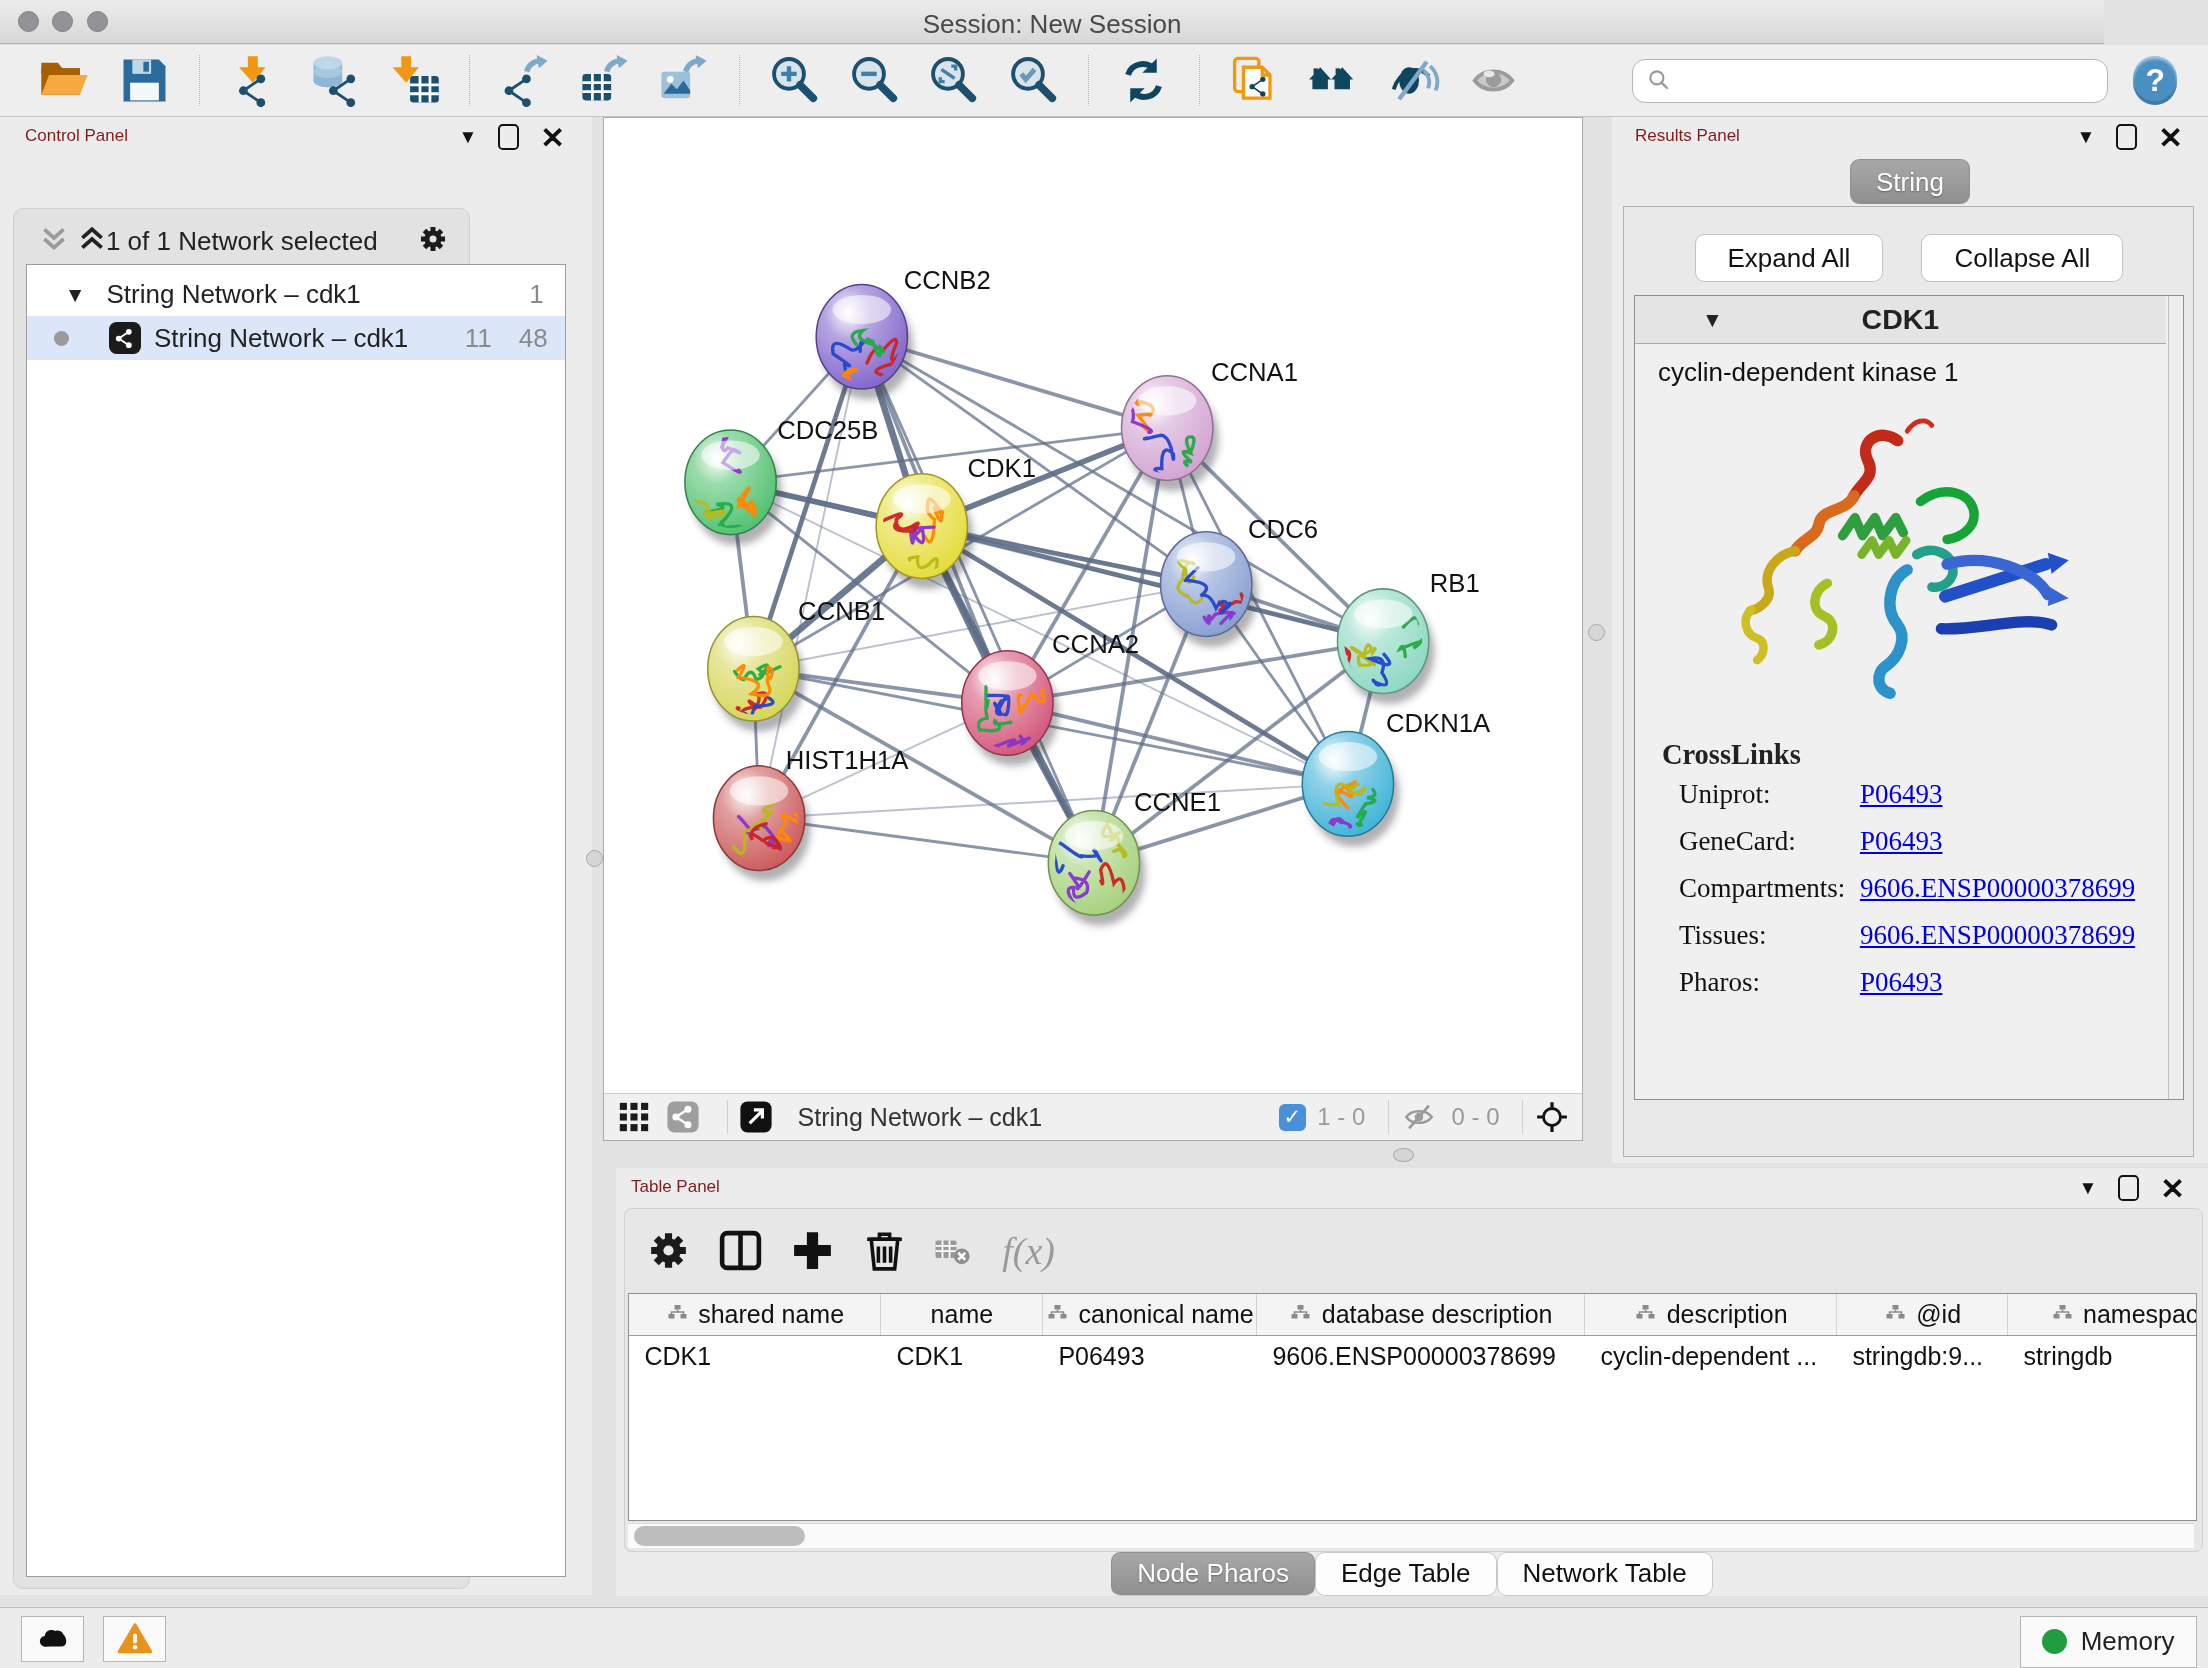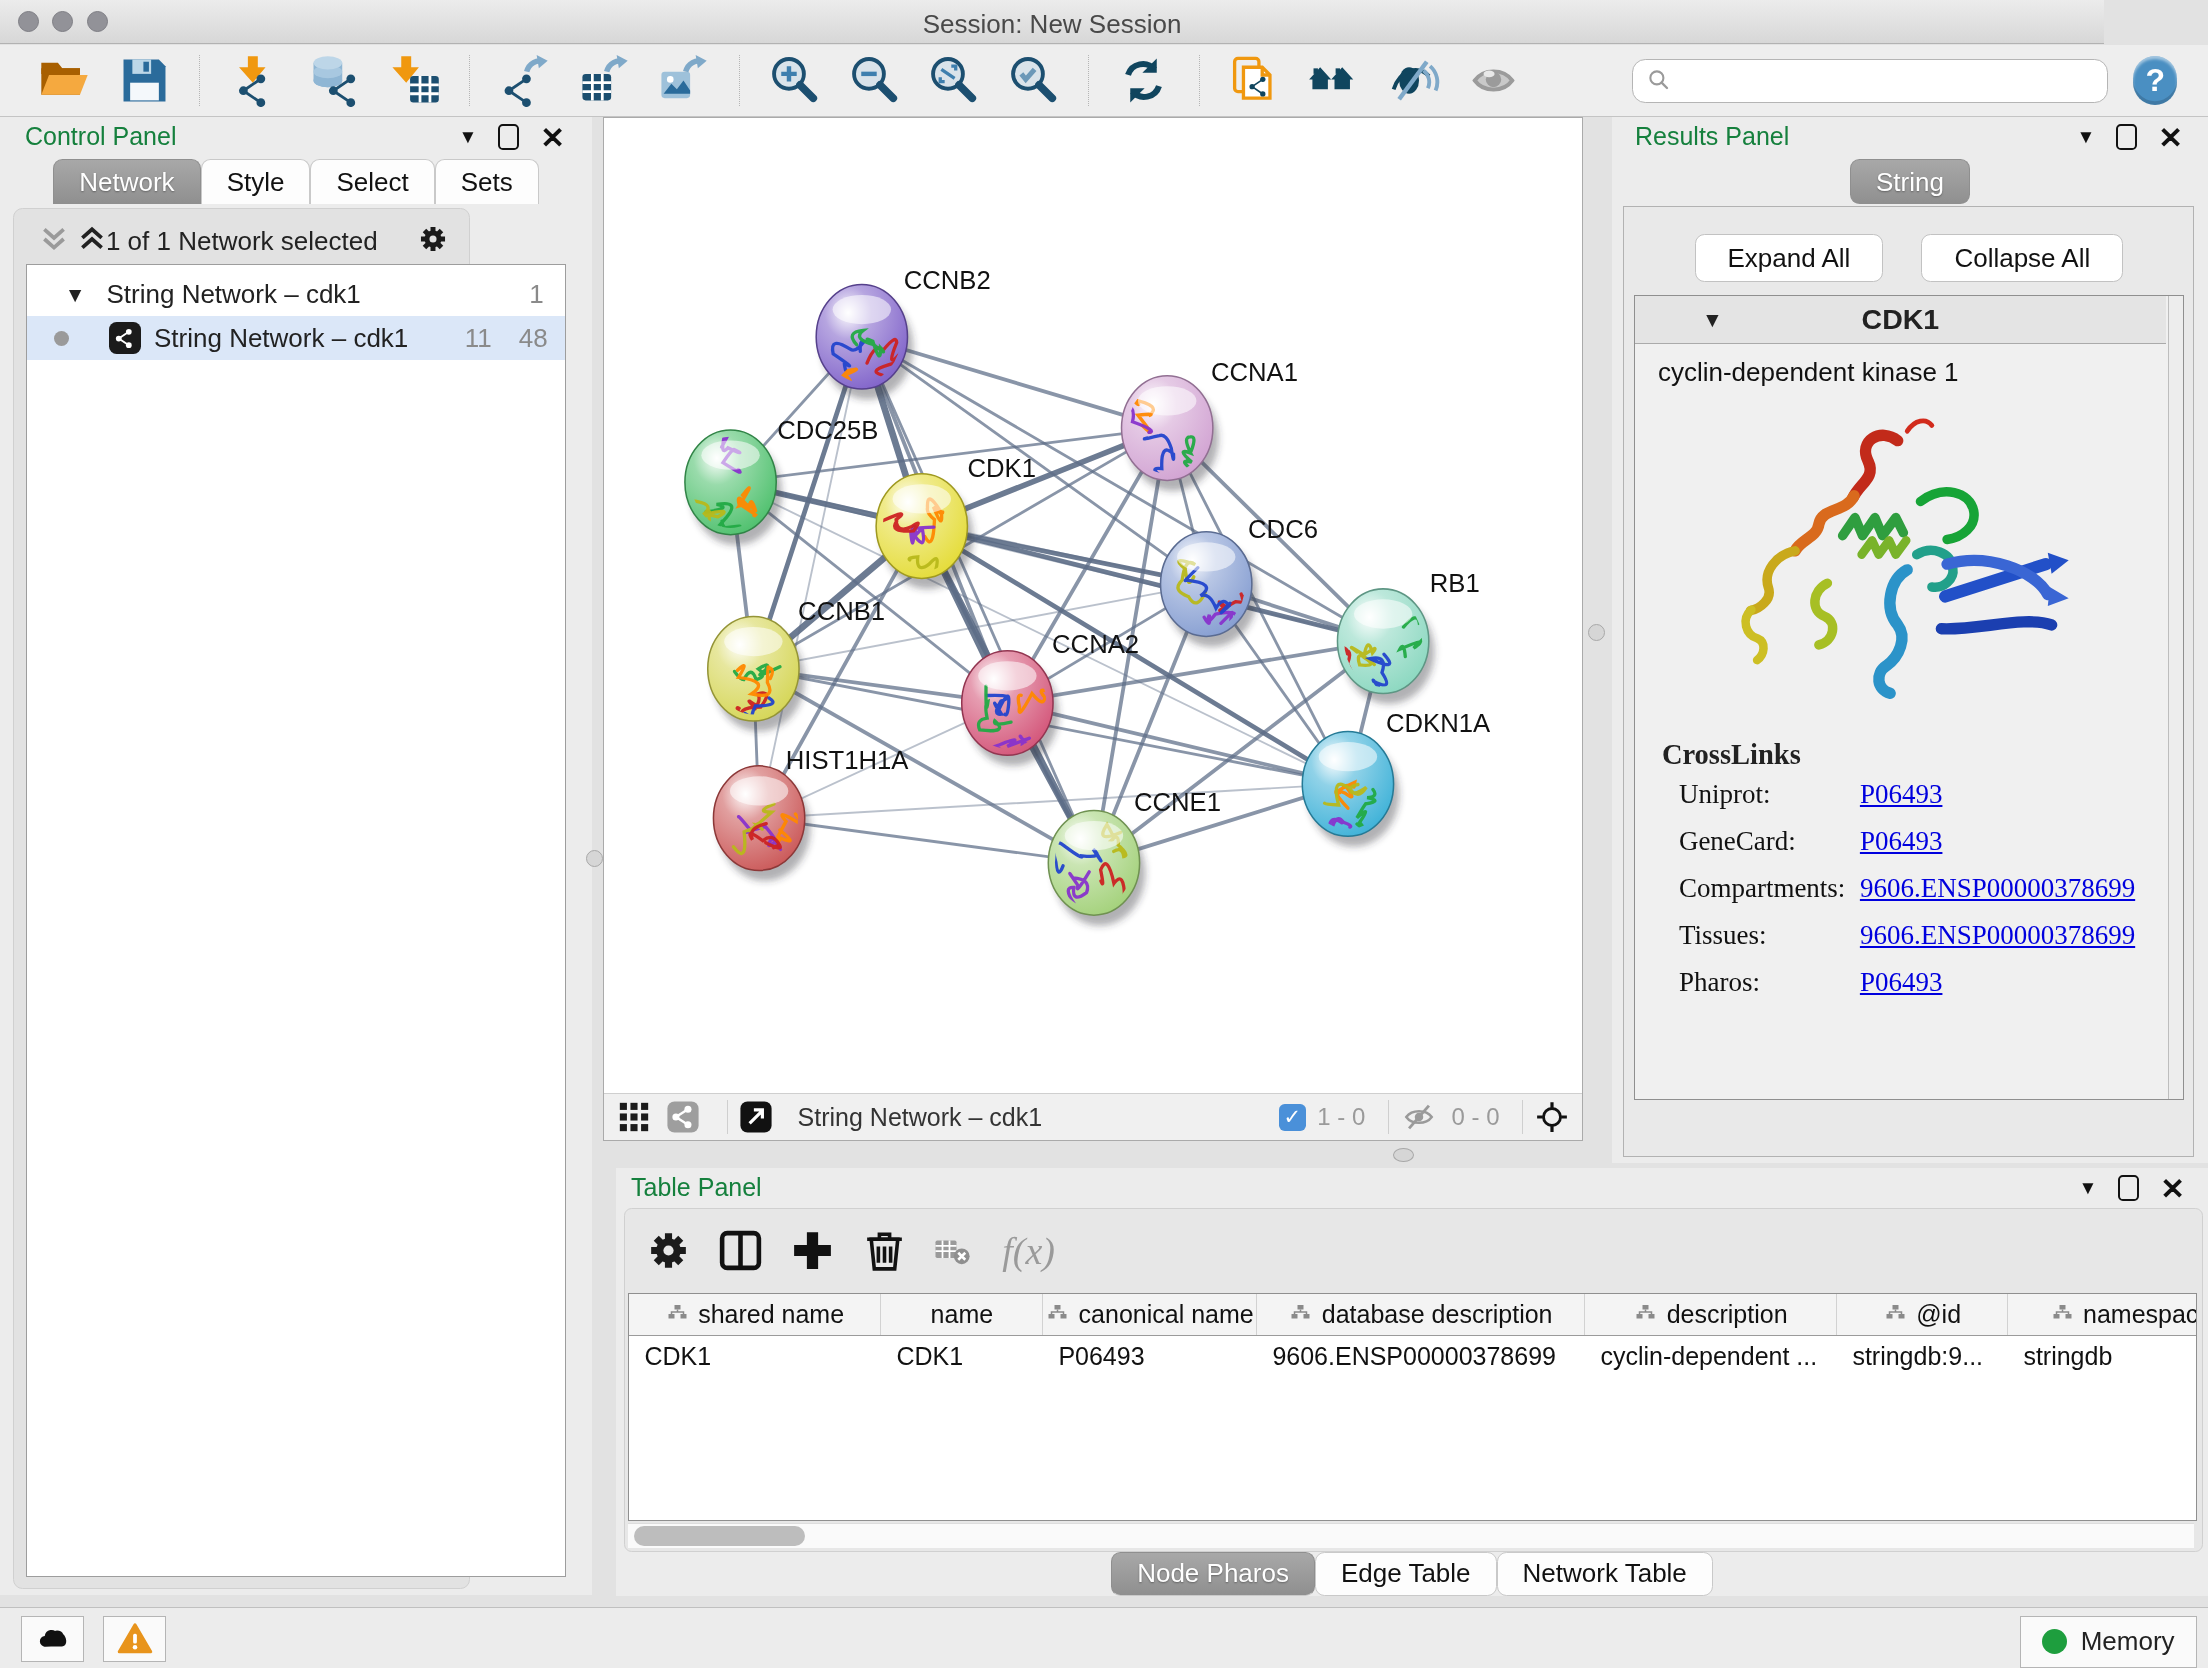--- a/index.html
+++ b/index.html
@@ -26,21 +26,21 @@
   .search-wrap svg { width:28.5px; height:28.5px; }
   .search-wrap input { border:none; outline:none; flex:1; height:36px; font-size:24px;
     font-family:"Liberation Sans",sans-serif; background:transparent; }
   .help-btn { width:44px; height:49px; margin-left:25px; margin-right:5.7px; background:#4a8fc2;
     border-radius:50%/46%; color:#fff; font-size:32px; font-weight:bold; display:flex;
     align-items:center; justify-content:center; cursor:pointer;
     box-shadow:inset 0 -3.8px 0 rgba(0,0,0,.15), inset 0 2.9px 2.9px rgba(255,255,255,.5); }
 
   
   .panel-head { position:absolute; height:38px; display:flex; align-items:center; }
-  .panel-title { font-size:25px; color:#15803d; }
+  .panel-title { font-size:17px; color:#7f1d1d; }
   .win-ctrls { position:absolute; display:flex; align-items:center; gap:21px; }
   .wc-collapse { font-size:19px; color:#111; cursor:pointer; }
   .wc-float { width:21px; height:26px; border:2.9px solid #111; border-radius:4.8px; cursor:pointer; }
   .wc-close { font-size:29.5px; font-weight:bold; color:#111; cursor:pointer; line-height:1; }
 
   .tab { display:inline-block; padding:6.7px 25px; font-size:26px; background:#fdfdfd; color:#111;
     border:1px solid #c9c9c9; border-bottom:none; border-radius:9.5px 9.5px 0 0; cursor:pointer; }
   .tab.selected { background:linear-gradient(#a8a8a8,#8f8f8f); color:#fff; border-color:#8f8f8f;
     text-shadow:0 1px 1.9px rgba(0,0,0,.35); }
 
@@ -291,23 +291,20 @@
   </div>
 
   <div class="control-panel">
     <div class="panel-head" style="left:25px;top:0">
       <span class="panel-title">Control Panel</span>
     </div>
     <div class="win-ctrls" style="right:27px;top:5.7px">
       <span class="wc-collapse">▼</span>
       <span class="wc-float"></span>
       <span class="wc-close">✕</span>
-    </div>
-    <div class="cp-tabs">
-      <span class="tab selected">Network</span><span class="tab">Style</span><span class="tab">Select</span><span class="tab">Sets</span>
     </div>
     <div class="cp-sub">
       <div class="cp-info">
         <svg class="chev" style="left:25px" viewBox="0 0 28 28">
           <path d="M5 5 l9 8 9-8 M5 14 l9 8 9-8" stroke="#9a9a9a" stroke-width="3.5" fill="none"></path>
         </svg>
         <svg class="chev" style="left:63px" viewBox="0 0 28 28">
           <path d="M5 13 l9-8 9 8 M5 22 l9-8 9 8" stroke="#222" stroke-width="3.5" fill="none"></path>
         </svg>
         <div class="summary">1 of 1 Network selected</div>

